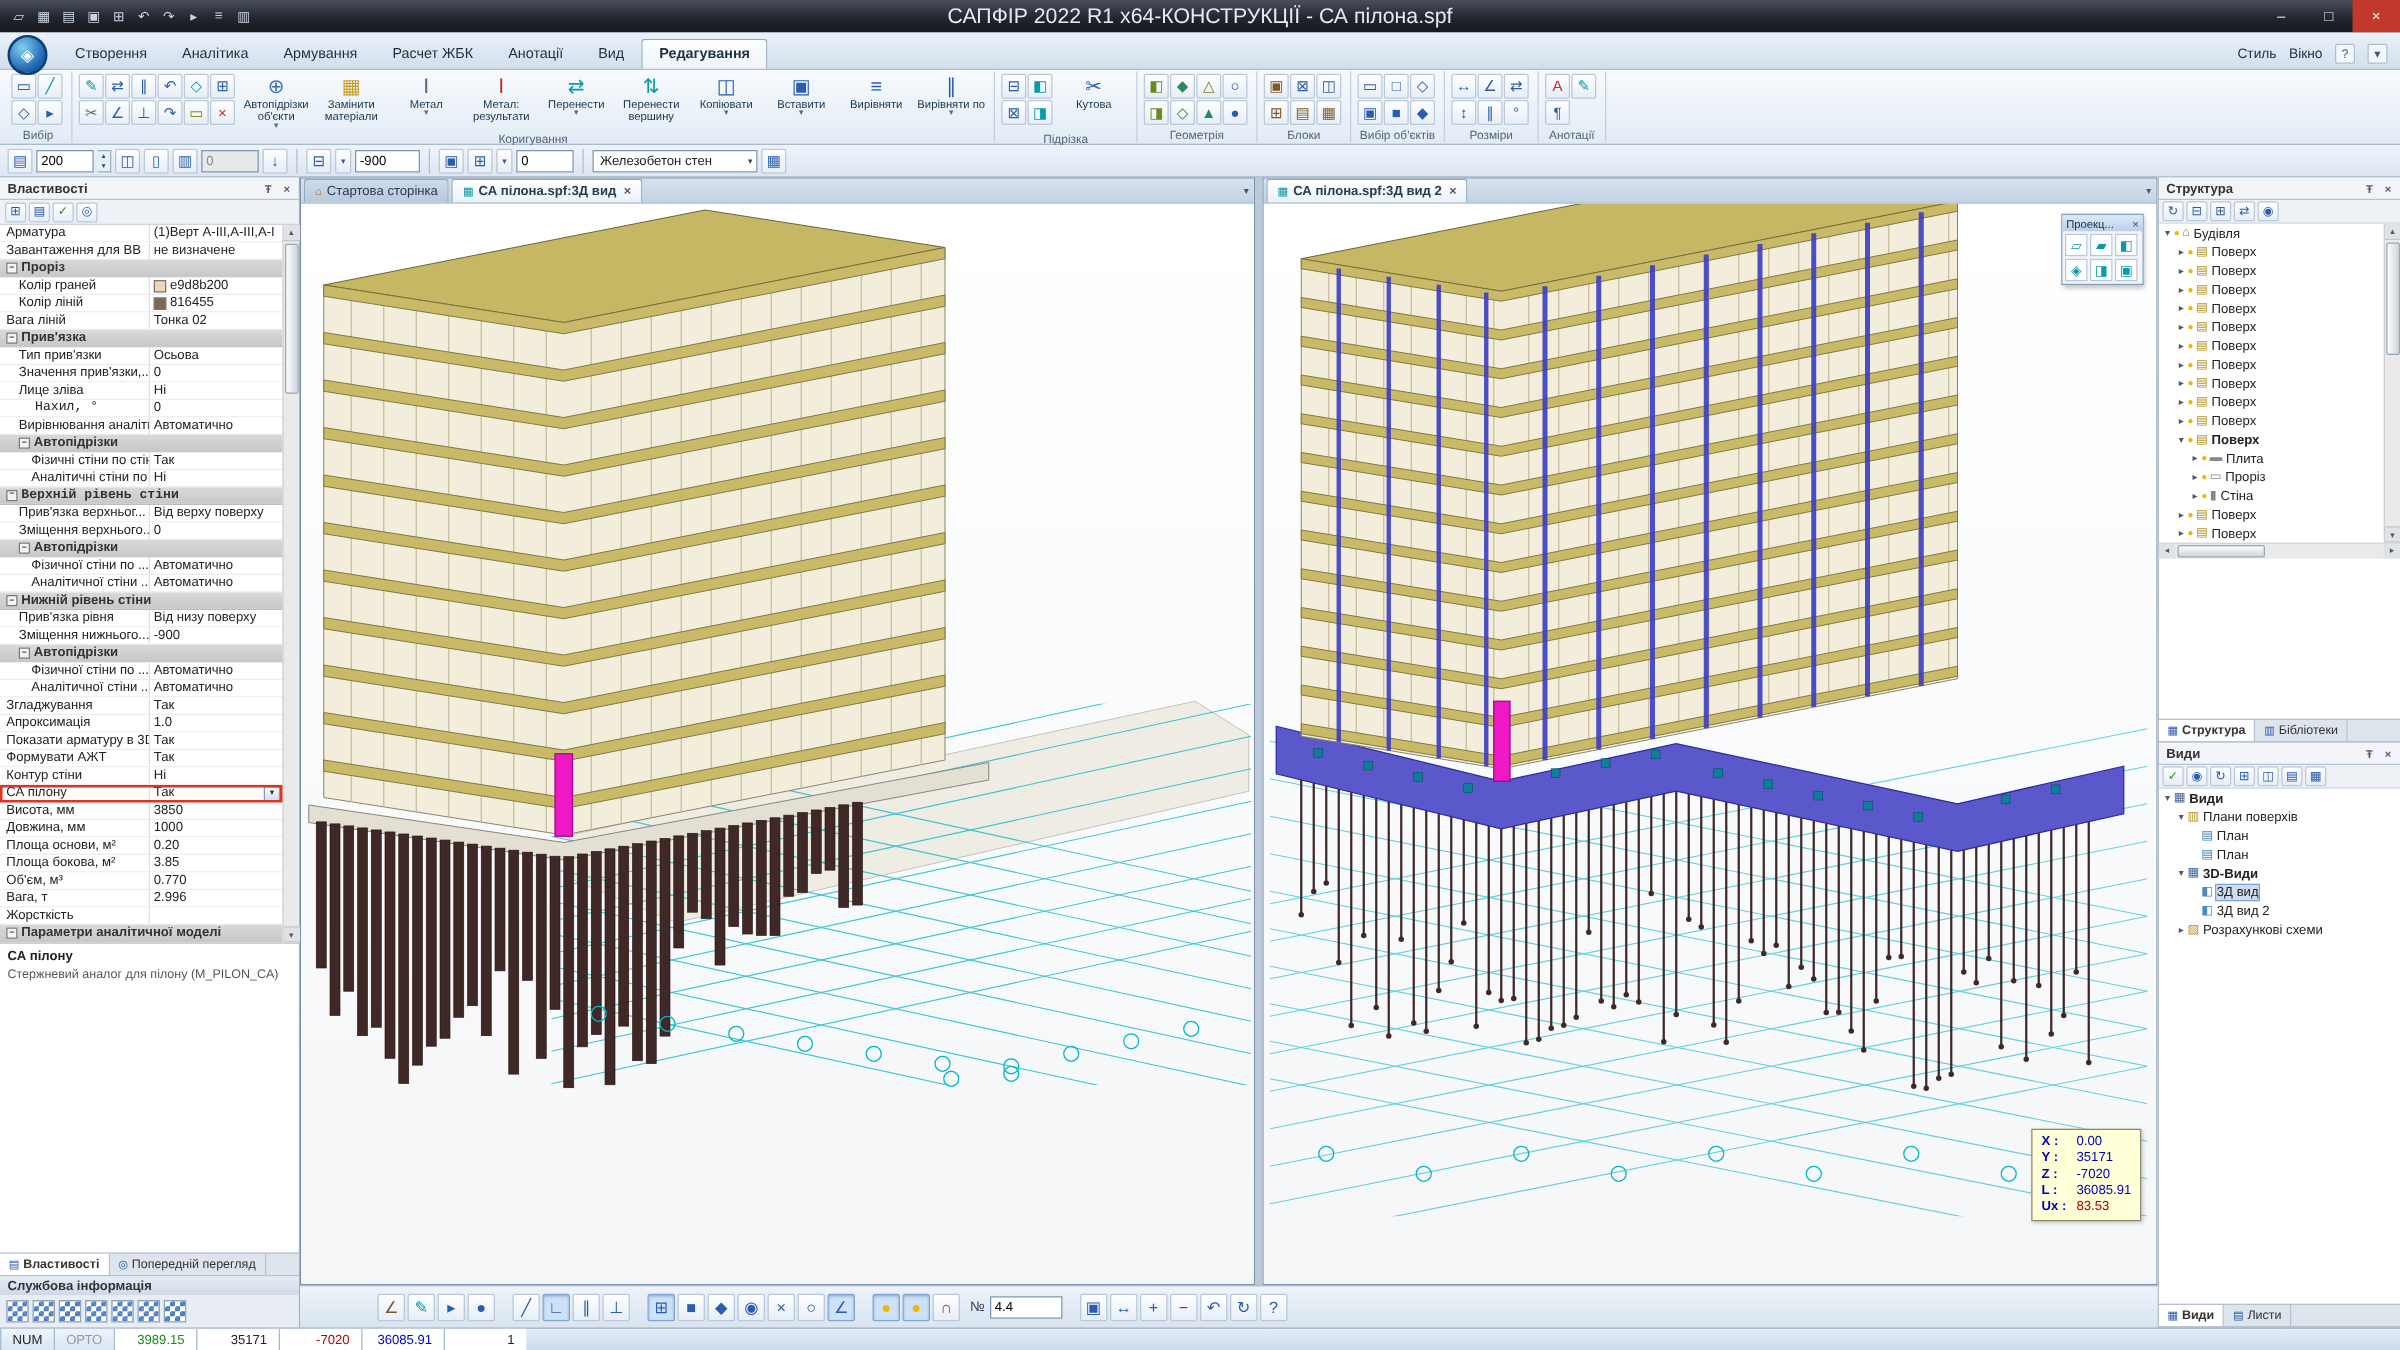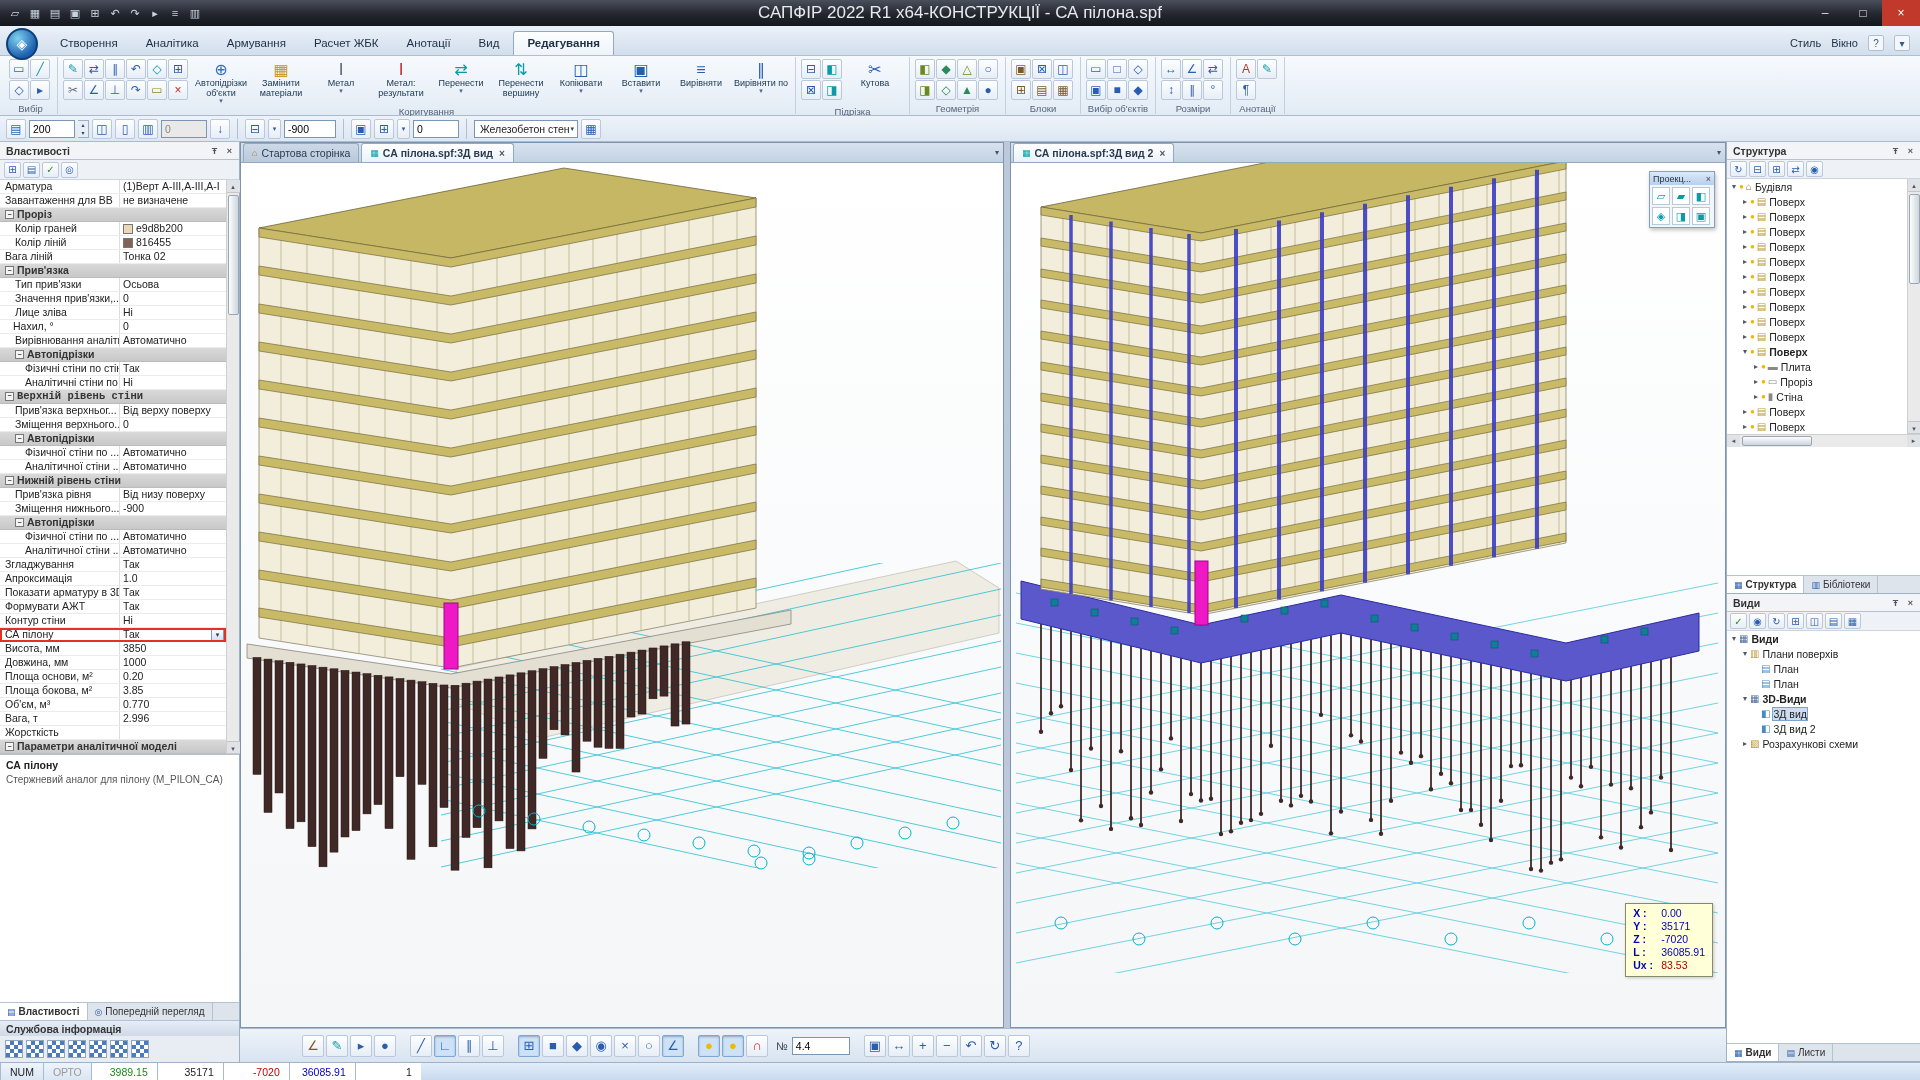--- a/index.html
+++ b/index.html
@@ -39,21 +39,21 @@
   .rbig-dd{font-size:7px;color:#51698a;line-height:6px}
   .rglabel{font-size:9.5px;color:#53647a;text-align:center;height:13px;line-height:13px}
 
   
   #toolbar2{left:0;top:116px;width:1920px;height:26px;background:linear-gradient(#eef3f9,#dde7f2);border-bottom:1px solid #a9bbcd;display:flex;align-items:center;gap:3px;padding:0 6px}
   .t2input{height:18px;width:46px;border:1px solid #7a96b4;font-size:10.5px;padding:0 3px;font-family:inherit}
   .t2input:disabled{background:#e9e9e9;color:#888}
   .spin{display:inline-flex;flex-direction:column;width:11px;height:18px;border:1px solid #9ab0c6;border-left:none;background:#e8eef6}
   .spin span{flex:1;font-size:6px;line-height:8px;text-align:center;color:#345}
   .vsep{width:1px;height:20px;background:#b0c0d2;margin:0 4px}
-  .mselect{display:inline-flex;align-items:center;height:18px;border:1px solid #7a96b4;background:#fff;padding:0 3px 0 5px;font-size:10.5px;width:104px;justify-content:space-between}
+  .mselect{display:inline-flex;align-items:center;height:18px;border:1px solid #7a96b4;background:#fff;padding:0 3px 0 5px;font-size:10.5px;width:132px;justify-content:space-between}
 
   
   #left-panel{left:0;top:142px;width:240px;height:920px;background:#f2f4f7;border-right:1px solid #9fb0c0;display:flex;flex-direction:column}
   .panel-header{height:18px;background:linear-gradient(#e6edf6,#cfdaе8,#cfdae8);border-bottom:1px solid #b4c2d2;display:flex;align-items:center;padding:0 3px 0 6px;font-size:10.5px;font-weight:bold;color:#333}
   .ph-icons{margin-left:auto;display:flex;gap:2px}
   .ph-ic{width:13px;height:13px;display:inline-flex;align-items:center;justify-content:center;font-size:9px;color:#556;border:1px solid transparent}
   #prop-toolbar{height:20px;display:flex;align-items:center;gap:2px;padding:0 4px;border-bottom:1px solid #ccd4dd;background:#eef1f5}
   #prop-rows{position:relative;padding-right:13px;background:#fff}
   .prow{display:flex;height:14px;line-height:13px;font-size:10.5px;border-bottom:1px solid #ececec;background:#fff;align-items:center}
   .plab{width:120px;border-right:1px solid #ddd;overflow:hidden;white-space:nowrap;color:#222;height:100%}
@@ -434,21 +434,21 @@
             <span>0</span>
           </div>
         </div>
         <div class="prow">
           <div class="plab" style="padding-left: 15px;">Лице зліва</div>
           <div class="pval">
             <span>Ні</span>
           </div>
         </div>
         <div class="prow">
-          <div class="plab" style="padding-left: 13px;">Нахил, °</div>
+          <div class="plab" style="padding-left: 28px; font-family: Liberation Mono, monospace;">Нахил, °</div>
           <div class="pval">
             <span>0</span>
           </div>
         </div>
         <div class="prow">
           <div class="plab" style="padding-left: 15px;">Вирівнювання аналітичн...</div>
           <div class="pval">
             <span>Автоматично</span>
           </div>
         </div>

